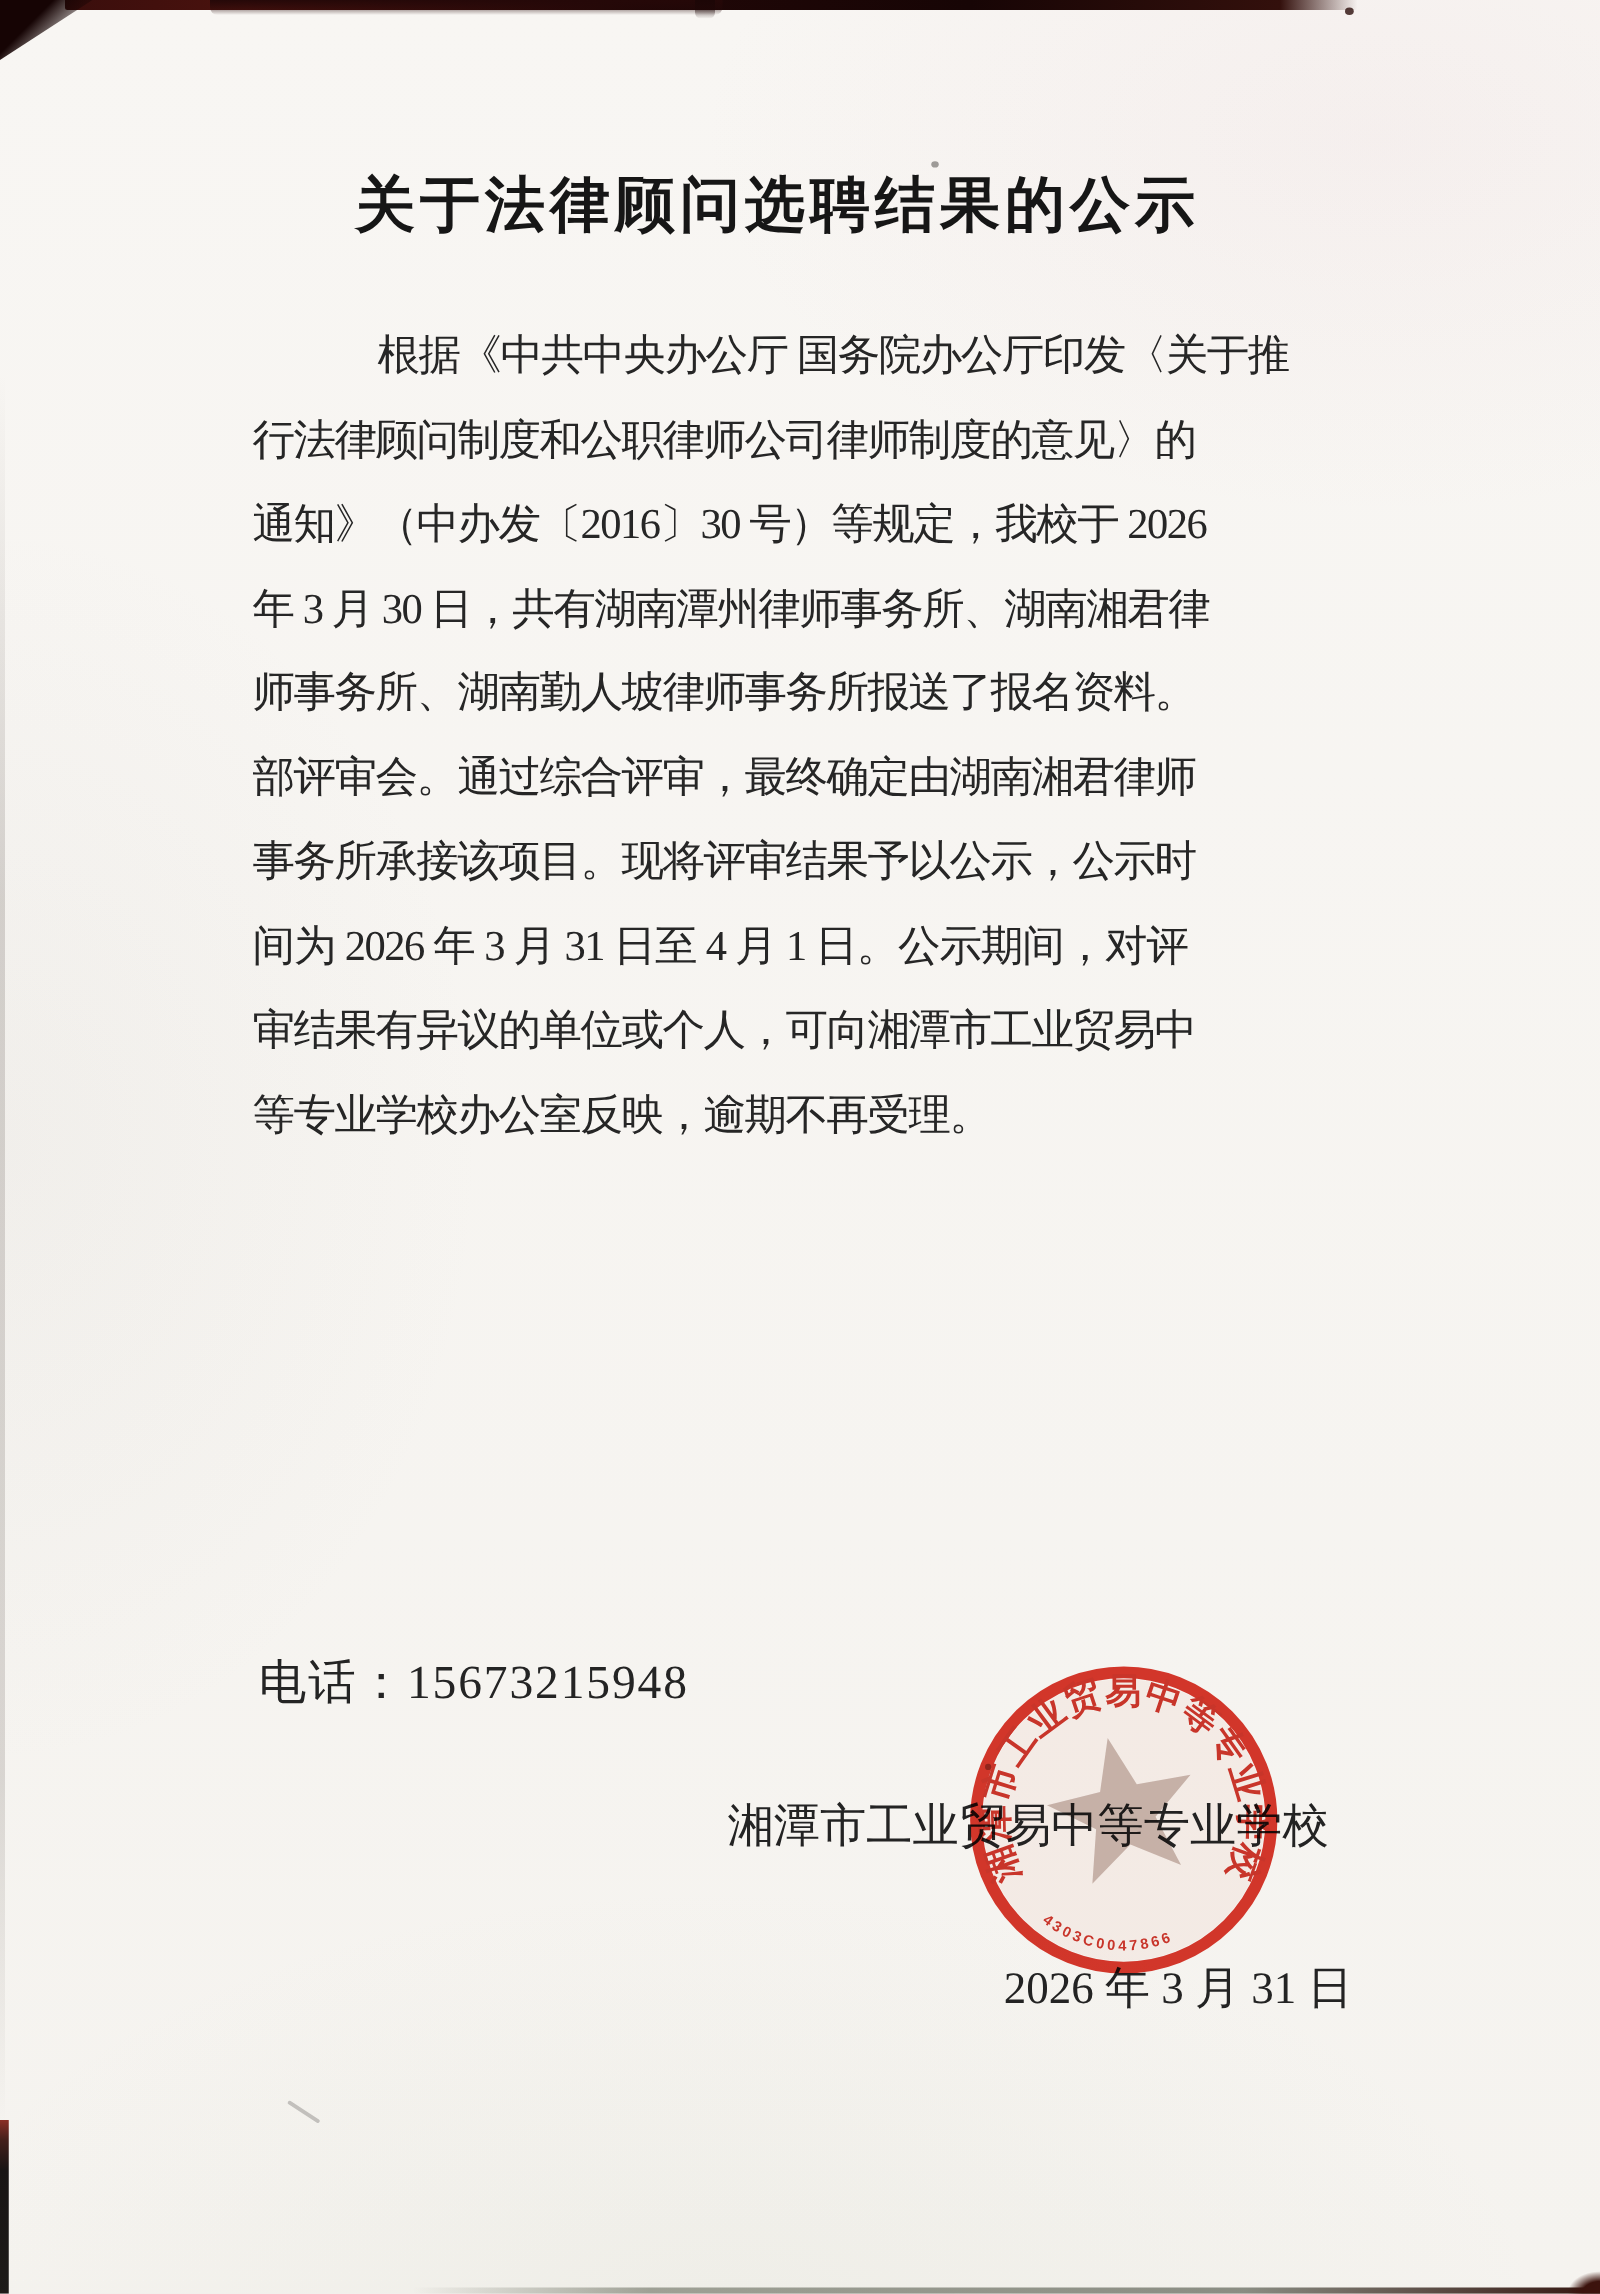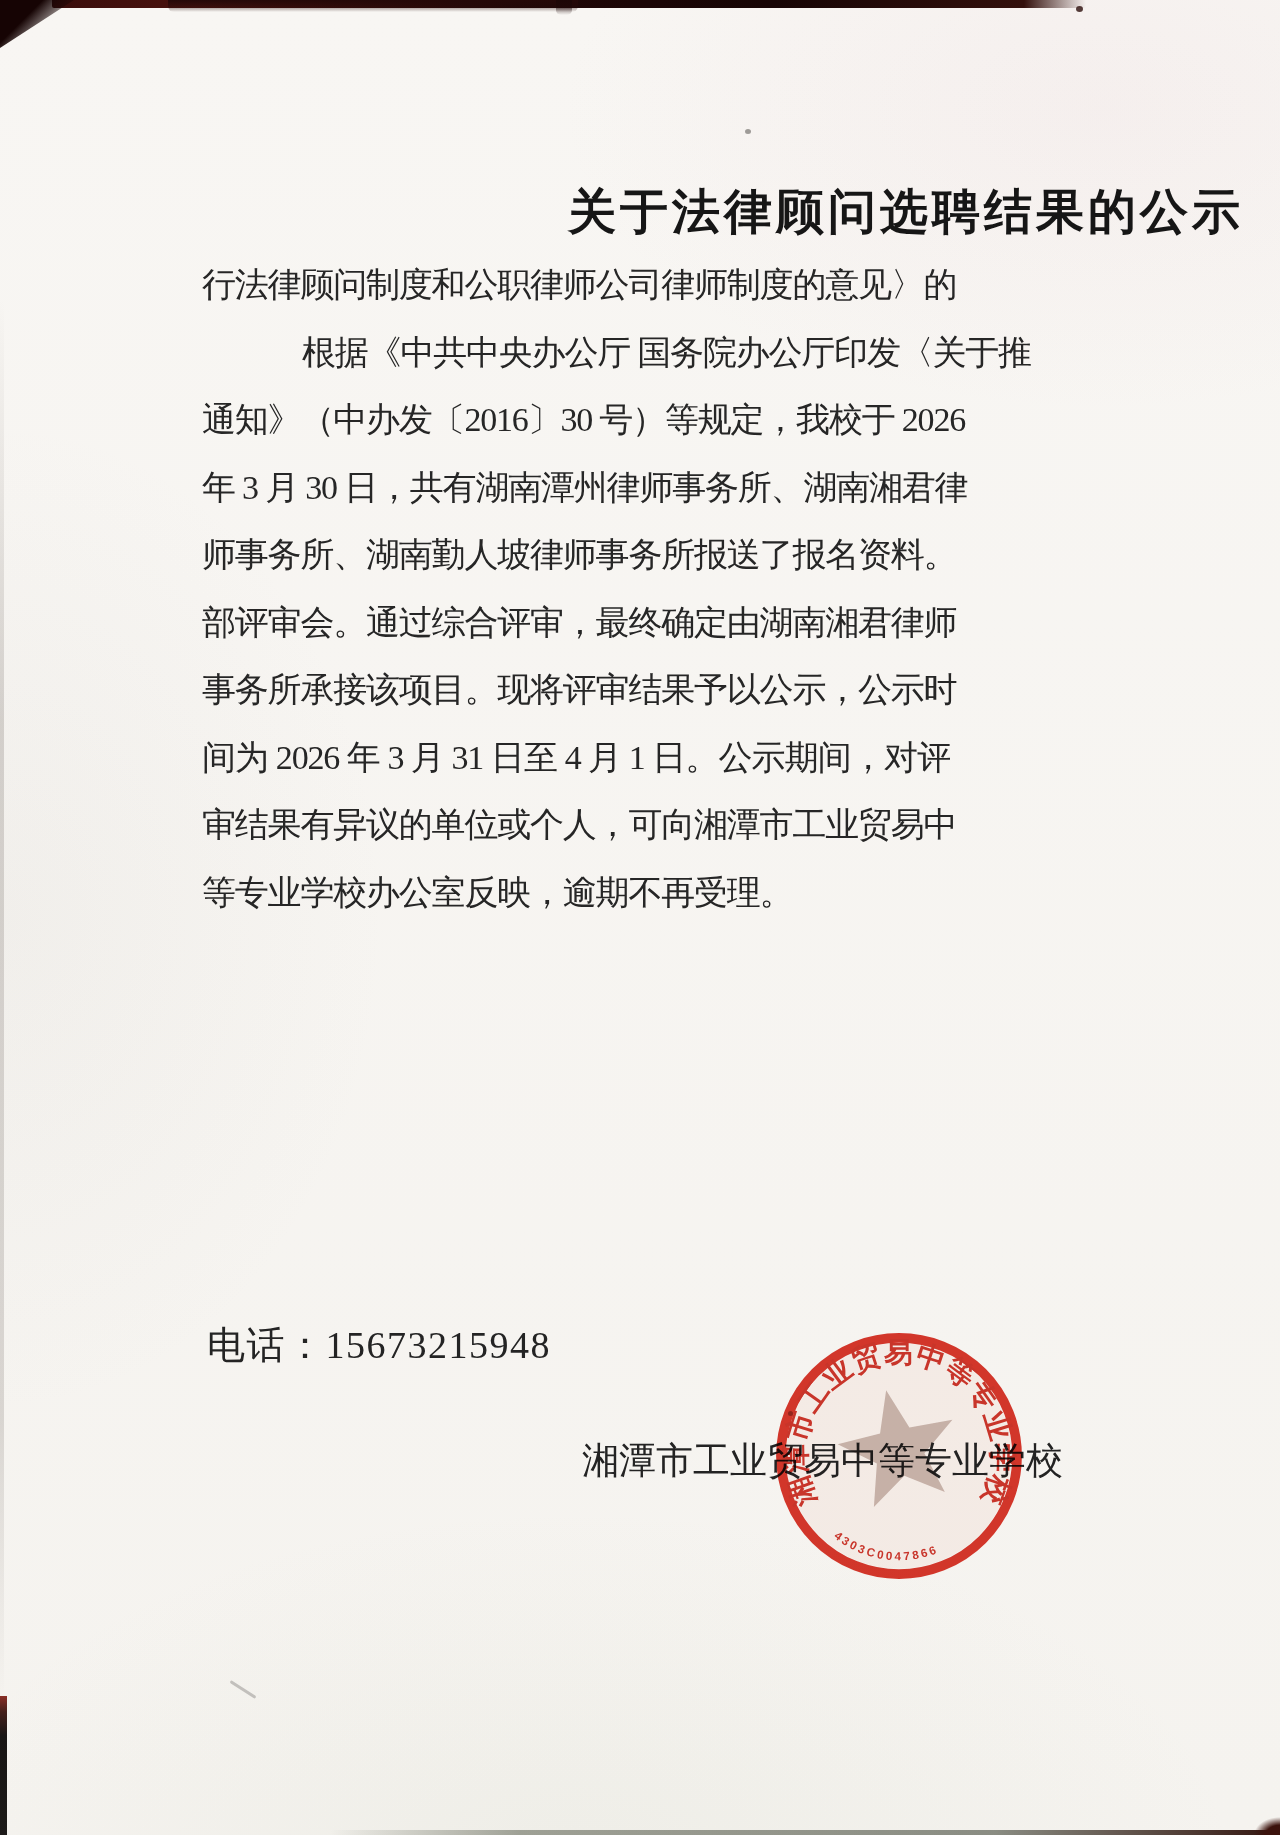--- a/index.html
+++ b/index.html
@@ -56,22 +56,22 @@
   .speck-a{position:absolute;left:745px;top:129px;width:6px;height:5px;border-radius:50%;background:rgba(70,66,62,0.5);}
   .speck-b{position:absolute;left:1076px;top:6px;width:7px;height:6px;border-radius:50%;background:rgba(42,12,10,0.8);}
   .speck-c{position:absolute;left:788px;top:1411px;width:5px;height:5px;border-radius:50%;background:rgba(80,70,66,0.45);}
   .smudge{
     position:absolute;left:228px;top:1688px;width:30px;height:3px;border-radius:2px;
     background:rgba(120,118,115,0.4);transform:rotate(33deg);
   }
   
   .title{
     position:absolute;left:0;top:132px;width:1244px;
-    text-align:right;font-size:48px;font-weight:700;color:#161616;
-    letter-spacing:4px;white-space:nowrap;margin-top:48px;
+    text-align:center;font-size:48px;font-weight:700;color:#161616;
+    letter-spacing:4px;white-space:nowrap;
   }
   .body-text{
     position:absolute;left:202px;top:251px;width:748px;
     font-size:34px;line-height:67.5px;color:#262626;letter-spacing:-1.2px;
   }
   .bline{text-align:justify;text-align-last:justify;white-space:nowrap;}
   .bline.first{padding-left:100px;}
   .bline.last{text-align-last:left;white-space:normal;}
   .addr-line{
     position:absolute;left:207px;top:1203px;
@@ -108,35 +108,36 @@
   <div class="edge-bottom"></div>
   <div class="corner-br"></div>
   <div class="speck-a"></div>
   <div class="speck-b"></div>
   <div class="speck-c"></div>
   <div class="smudge"></div>
 
   <div class="title">关于法律顾问选聘结果的公示</div>
 
   <div class="body-text">
+    <div class="bline first">根据《中共中央办公厅 国务院办公厅印发〈关于推</div>
     <div class="bline">行法律顾问制度和公职律师公司律师制度的意见〉的</div>
-    <div class="bline first">根据《中共中央办公厅 国务院办公厅印发〈关于推</div>
     <div class="bline">通知》（中办发〔2016〕30 号）等规定，我校于 2026</div>
     <div class="bline">年 3 月 30 日，共有湖南潭州律师事务所、湖南湘君律</div>
     <div class="bline">师事务所、湖南勤人坡律师事务所报送了报名资料。</div>
     <div class="bline">部评审会。通过综合评审，最终确定由湖南湘君律师</div>
     <div class="bline">事务所承接该项目。现将评审结果予以公示，公示时</div>
     <div class="bline">间为 2026 年 3 月 31 日至 4 月 1 日。公示期间，对评</div>
     <div class="bline">审结果有异议的单位或个人，可向湘潭市工业贸易中</div>
     <div class="bline last">等专业学校办公室反映，逾期不再受理。</div>
   </div>
 
   <div class="phone-line">电话：15673215948</div>
 
   <div class="signature">湘潭市工业贸易中等专业学校</div>
+  <div class="docdate">2026 年 3 月 31 日</div>
 
   <svg class="stamp" viewBox="0 0 250 250">
     <defs>
       <path id="arcTop" d="M 52.9 175.5 A 88 88 0 1 1 197.1 175.5" fill="none"></path>
       <path id="arcBottom" d="M 49.9 188 A 98 98 0 0 0 200.1 188" fill="none"></path>
     </defs>
     <circle cx="125" cy="125" r="106" fill="rgba(225,70,45,0.05)"></circle>
     <circle cx="125" cy="125" r="111" fill="none" stroke="#d8281c" stroke-width="9"></circle>
     <polygon points="112.9,63.3 134.8,98.1 175.2,91 148.9,122.5 168.1,158.8 130,143.5 101.4,173 104.2,132 67.3,113.9 107.2,103.9" fill="#b79a90" opacity="0.72"></polygon>
     <text font-size="27" fill="#cd271c" font-weight="700" letter-spacing="1" font-family="'Liberation Serif','DejaVu Serif',serif">

